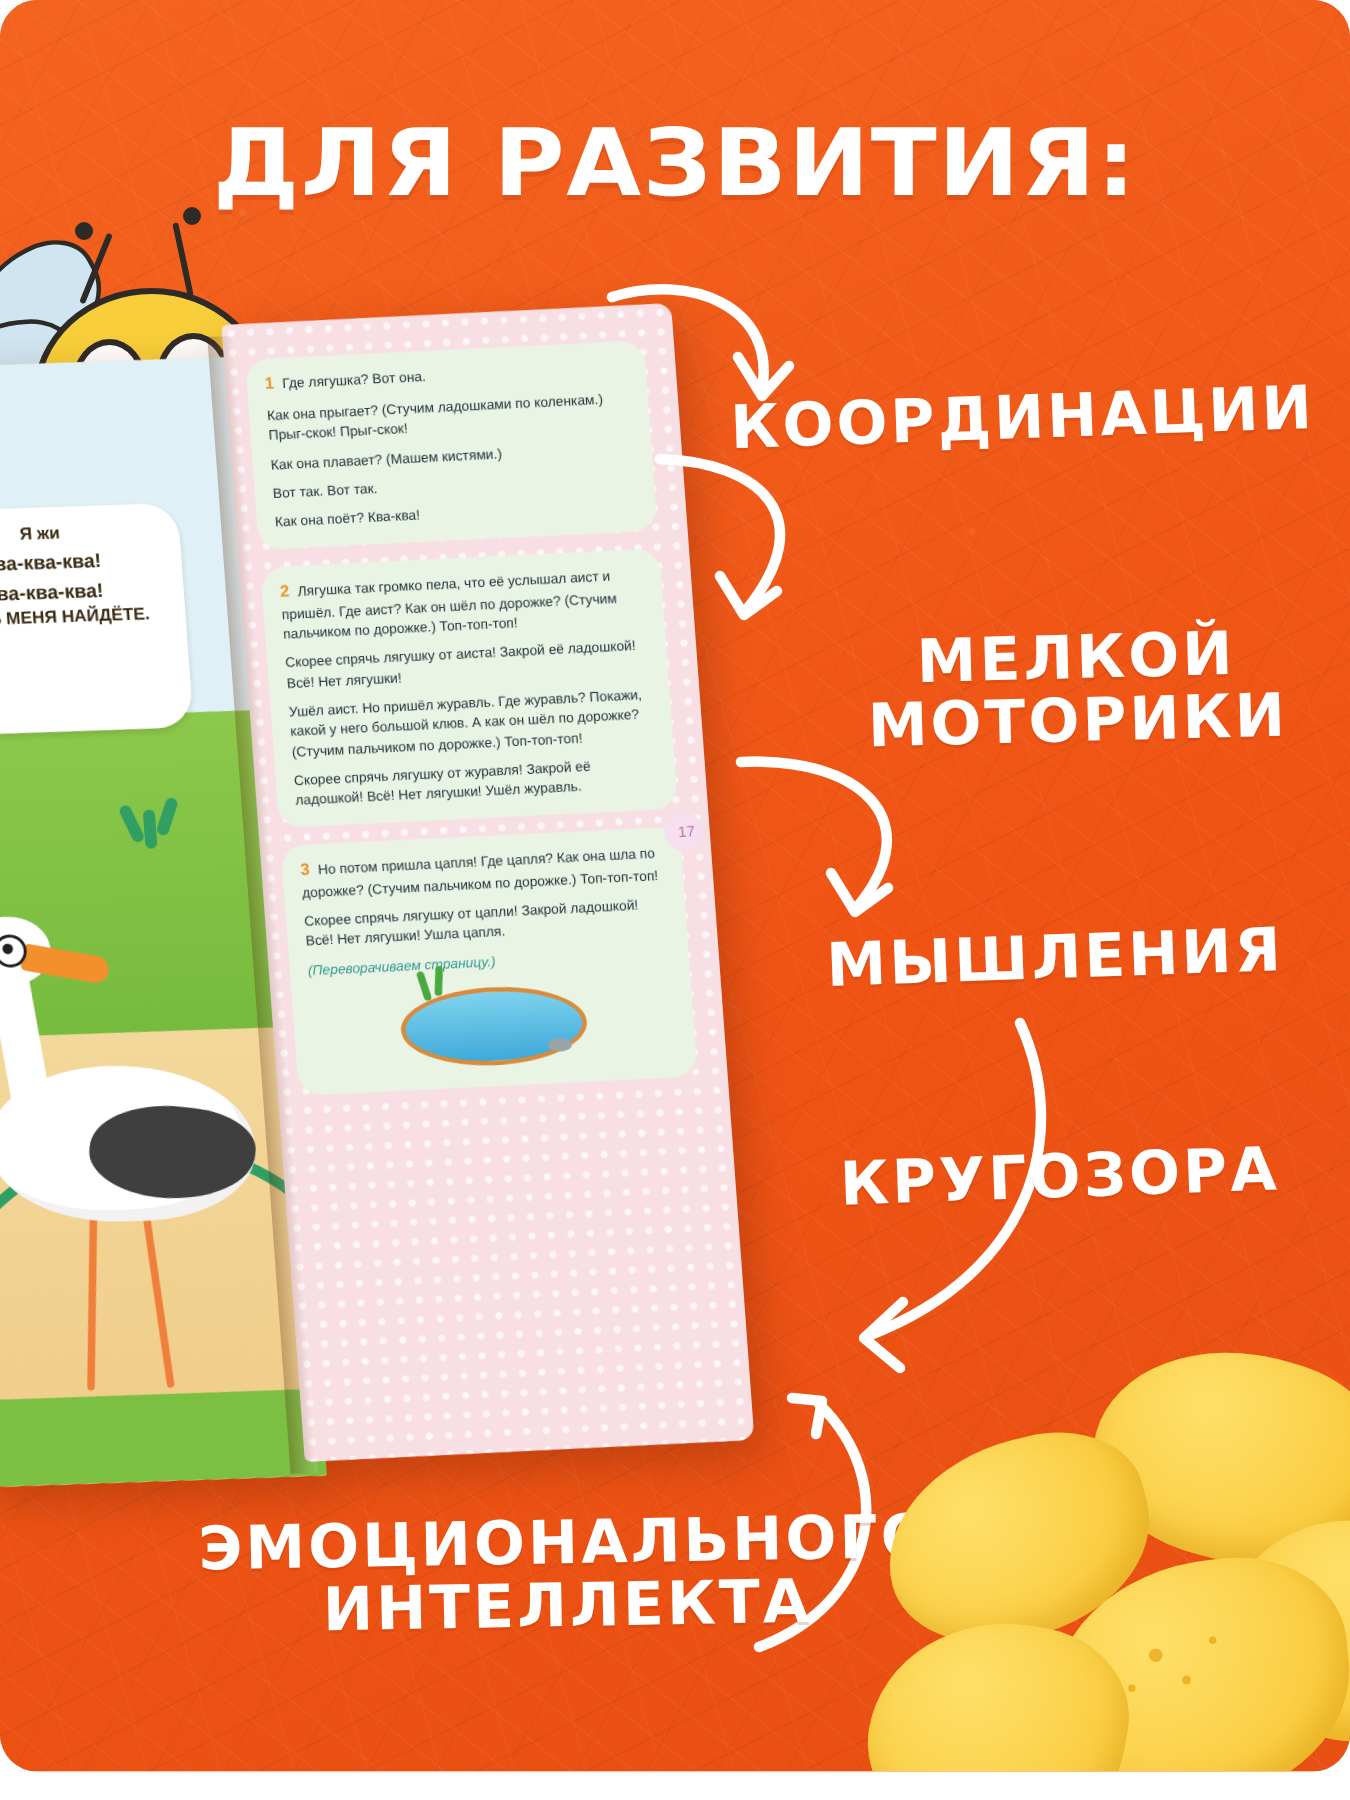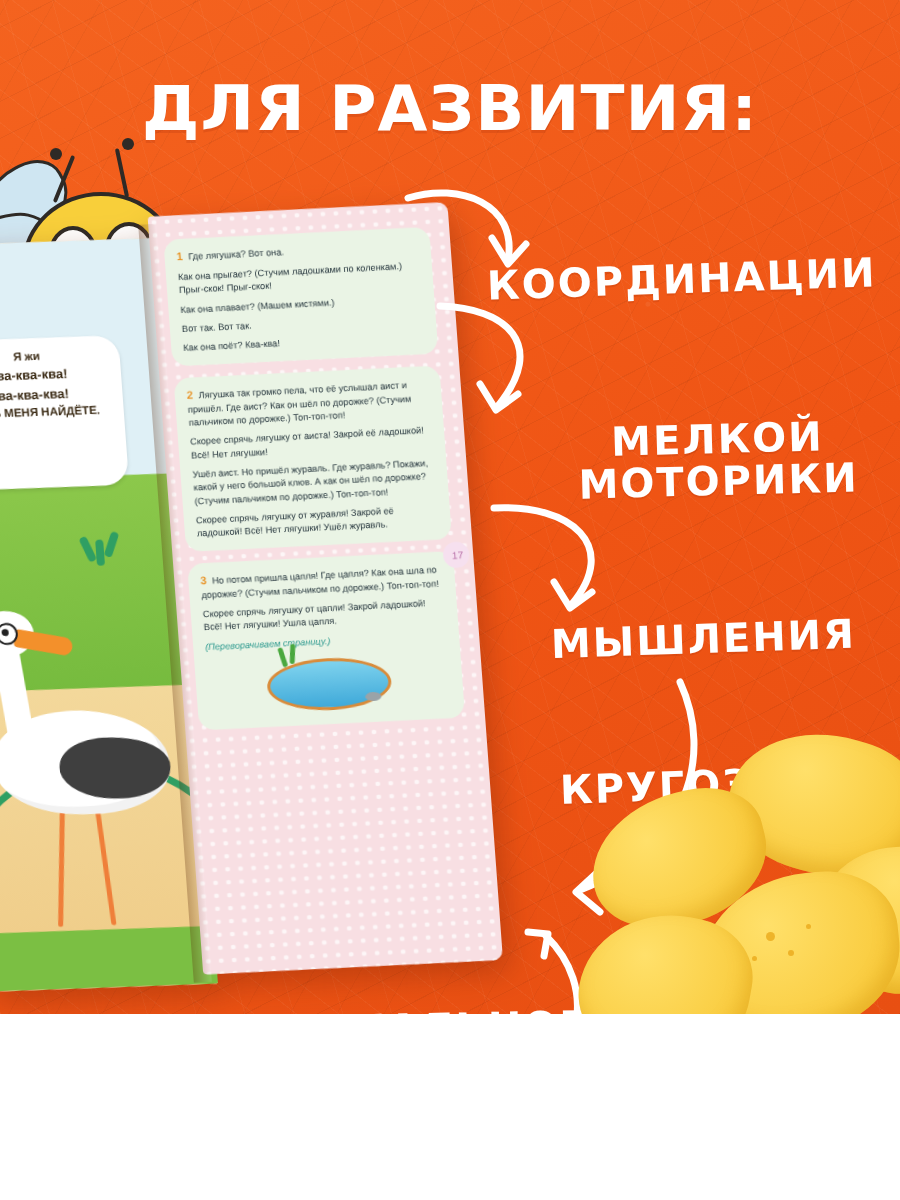--- a/index.html
+++ b/index.html
@@ -3,24 +3,25 @@
 <meta charset="utf-8">
 <style>
   html, body {
     margin: 0;
     padding: 0;
     background: #fff;
   }
   #page {
     position: relative;
     width: 900px;
-    height: 1014px;
+    height: 1181px;
     overflow: hidden;
     background: #f05a1e;
     font-family: "Liberation Sans", sans-serif;
+    border-radius: 25px;
   }
   
   .bg-texture {
     position: absolute;
     inset: 0;
     background:
       radial-gradient(circle at 18% 12%, rgba(255,255,255,0.07) 0 2px, transparent 3px),
       radial-gradient(circle at 72% 30%, rgba(255,255,255,0.06) 0 2px, transparent 3px),
       repeating-linear-gradient(38deg, rgba(255,255,255,0.045) 0 1px, transparent 1px 26px),
       repeating-linear-gradient(-27deg, rgba(0,0,0,0.05) 0 1px, transparent 1px 33px),

